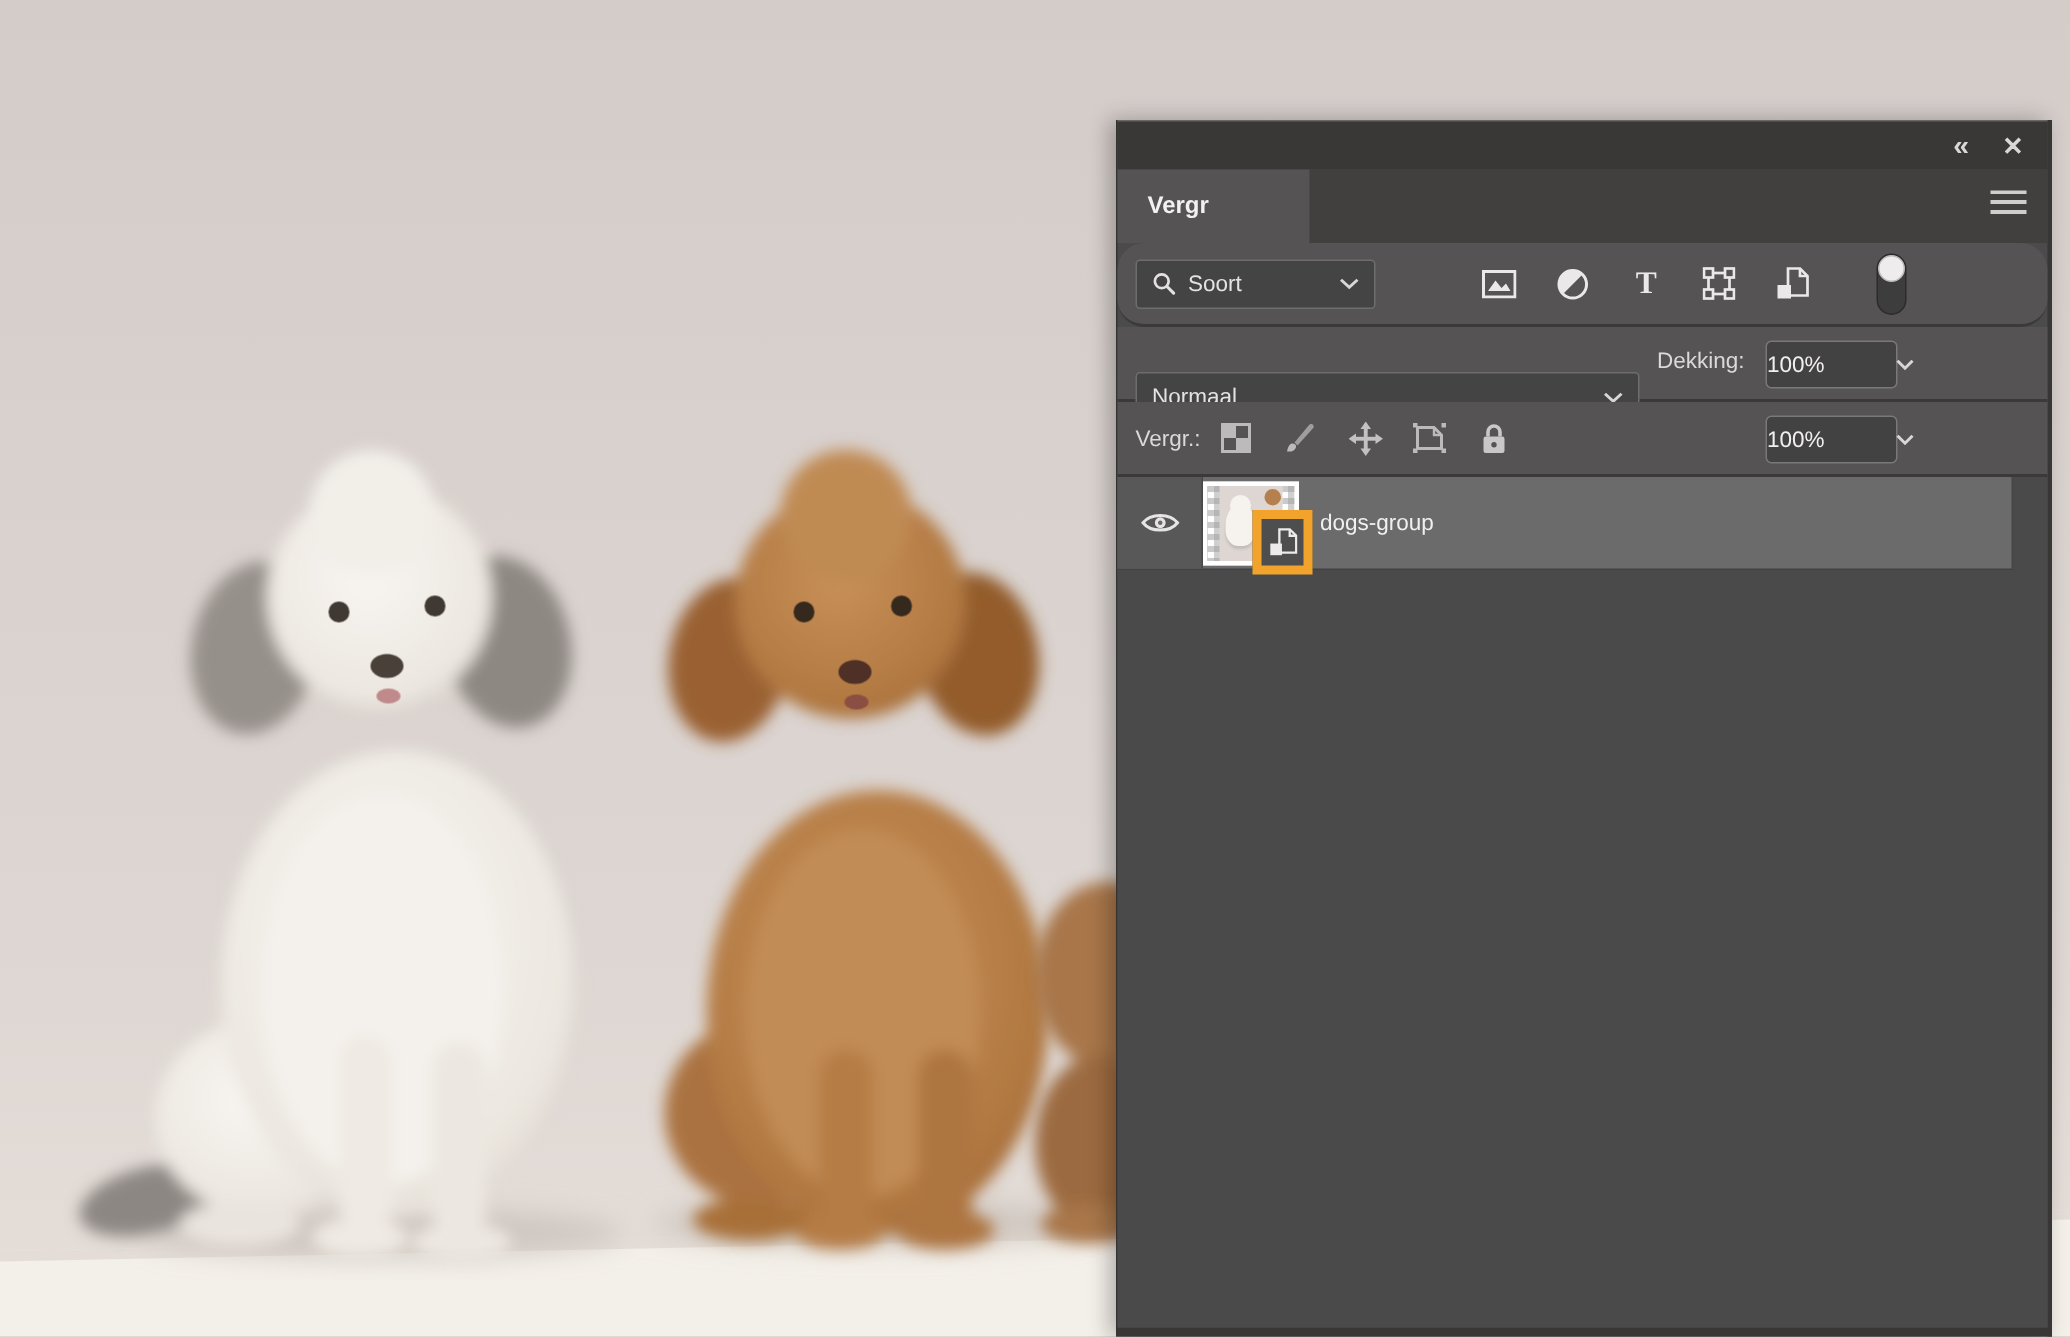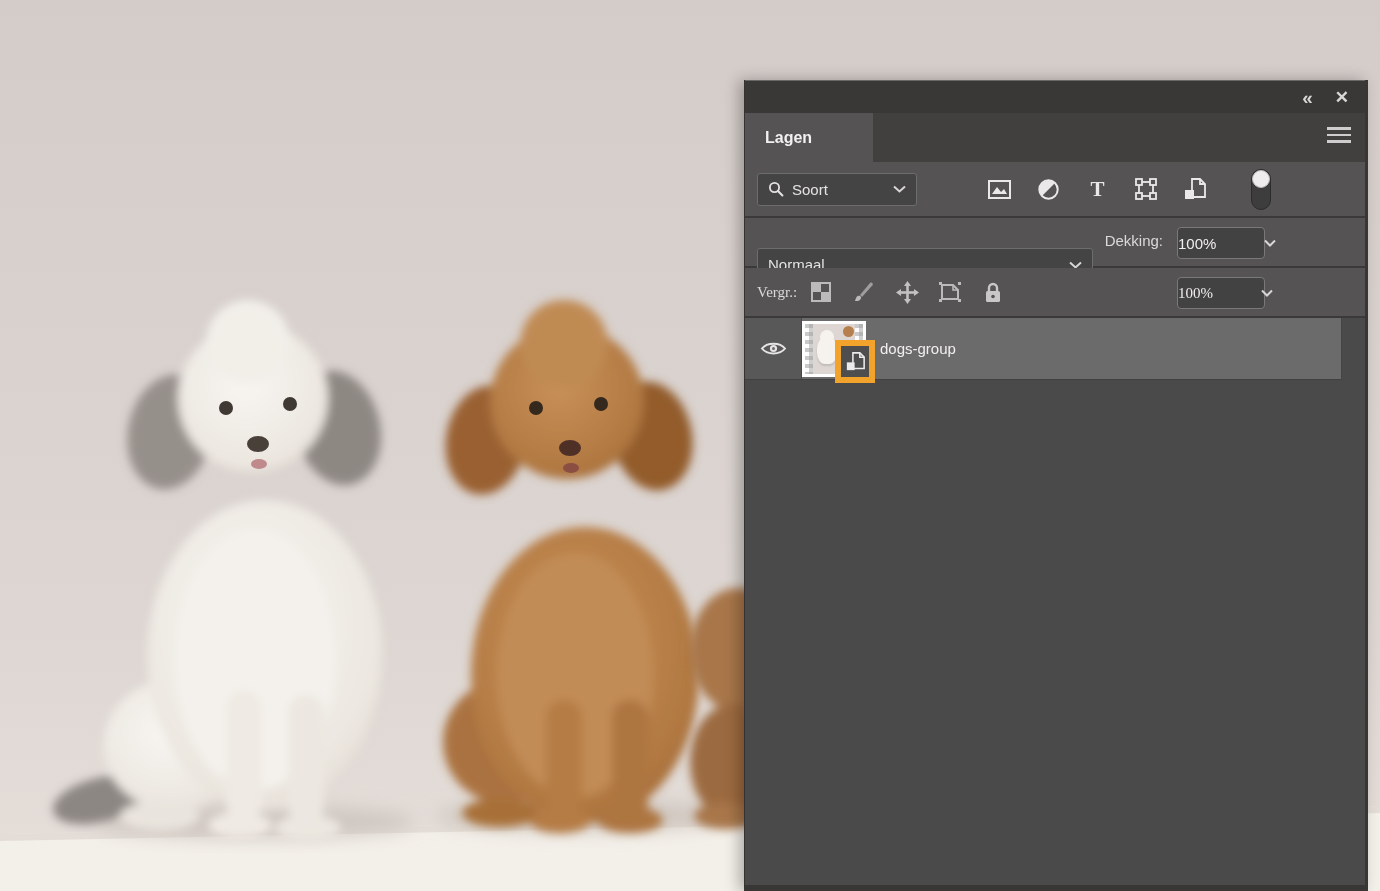--- a/index.html
+++ b/index.html
@@ -30,21 +30,21 @@
   }
   .tab{
     background:#555353;min-width:88px;display:flex;align-items:center;padding:0 20px;
     font-weight:bold;font-size:16px;color:#f2f0f0;
   }
   .panel-menu{
     position:absolute;right:14px;top:14px;width:24px;height:17px;
     background:repeating-linear-gradient(to bottom,#cfcdcd 0 2.5px,transparent 2.5px 6.5px);
   }
   .row{background:#555353;border-bottom:2px solid #3b3939;display:flex;align-items:center;box-sizing:border-box;}
-  .filter-row{height:56px;flex:0 0 56px;padding:0 12px;position:relative;}
+  .filter-row{height:56px;flex:0 0 56px;padding:0 12px;position:relative;border-radius:18px;}
   .select{
     height:33px;background:#454444;border:1px solid #6e6d6d;border-radius:3px;
     display:flex;align-items:center;gap:8px;padding:0 10px;box-sizing:border-box;
   }
   .soort{width:160px;}
   .select .grow{flex:1;}
   .filter-icons{display:flex;align-items:center;gap:25px;margin-left:70px;}
   .ficon{width:24px;height:24px;display:flex;align-items:center;justify-content:center;}
   .toggle{
     position:absolute;right:94px;top:7px;width:20px;height:41px;border-radius:11px;
@@ -57,21 +57,21 @@
   .lbl{color:#dbd9d9;}
   .combo{
     position:absolute;right:100px;top:9px;height:32px;width:88px;
     background:#434242;border:1px solid #7a7878;border-radius:4px;
     display:flex;align-items:center;box-sizing:border-box;gap:24px;
   }
   .combo-val{flex:1;text-align:center;color:#f0eeee;}
   .combo-sep{width:1px;height:100%;background:#7a7878;}
   .combo-chev{width:26px;display:flex;align-items:center;justify-content:center;}
   .combo-lbl{position:absolute;right:202px;top:14px;}
-  .lock-row{height:50px;flex:0 0 50px;padding:14px 12px;position:relative;font-family:Liberation Serif, serif;}
+  .lock-row{height:50px;flex:0 0 50px;padding:14px 12px;position:relative;}
   .lock-icons{display:flex;align-items:center;gap:19px;margin-left:12px;}
   .licon{width:24px;height:24px;display:flex;align-items:center;justify-content:center;}
   
   .layers{flex:1;background:#4a4a4a;overflow:hidden;}
   .layer-row{
     height:62px;display:flex;align-items:center;position:relative;
     width:calc(100% - 23px);border-bottom:1px solid #424141;border-right:1px solid #464545;
     box-sizing:border-box;
   }
   .layer-row.selected{background:#6c6b6b;}
@@ -202,21 +202,21 @@
 
 <div class="panel">
 
   <div class="titlebar">
     <span class="tb-btn">«</span>
     <span class="tb-btn close">✕</span>
   </div>
 
   <div class="tabstrip">
     <div class="tab">
-      <span>Lagen</span>
+      <span>Vergr</span>
     </div>
     <div class="panel-menu"></div>
   </div>
 
   <div class="row filter-row">
     <div class="select soort">
       <svg width="16" height="16" viewBox="0 0 16 16">
         <circle cx="6.5" cy="6.5" r="4.6" fill="none" stroke="#e3e1e1" stroke-width="1.8"></circle>
         <line x1="10" y1="10" x2="14.4" y2="14.4" stroke="#e3e1e1" stroke-width="2.1" stroke-linecap="round"></line>
       </svg>

